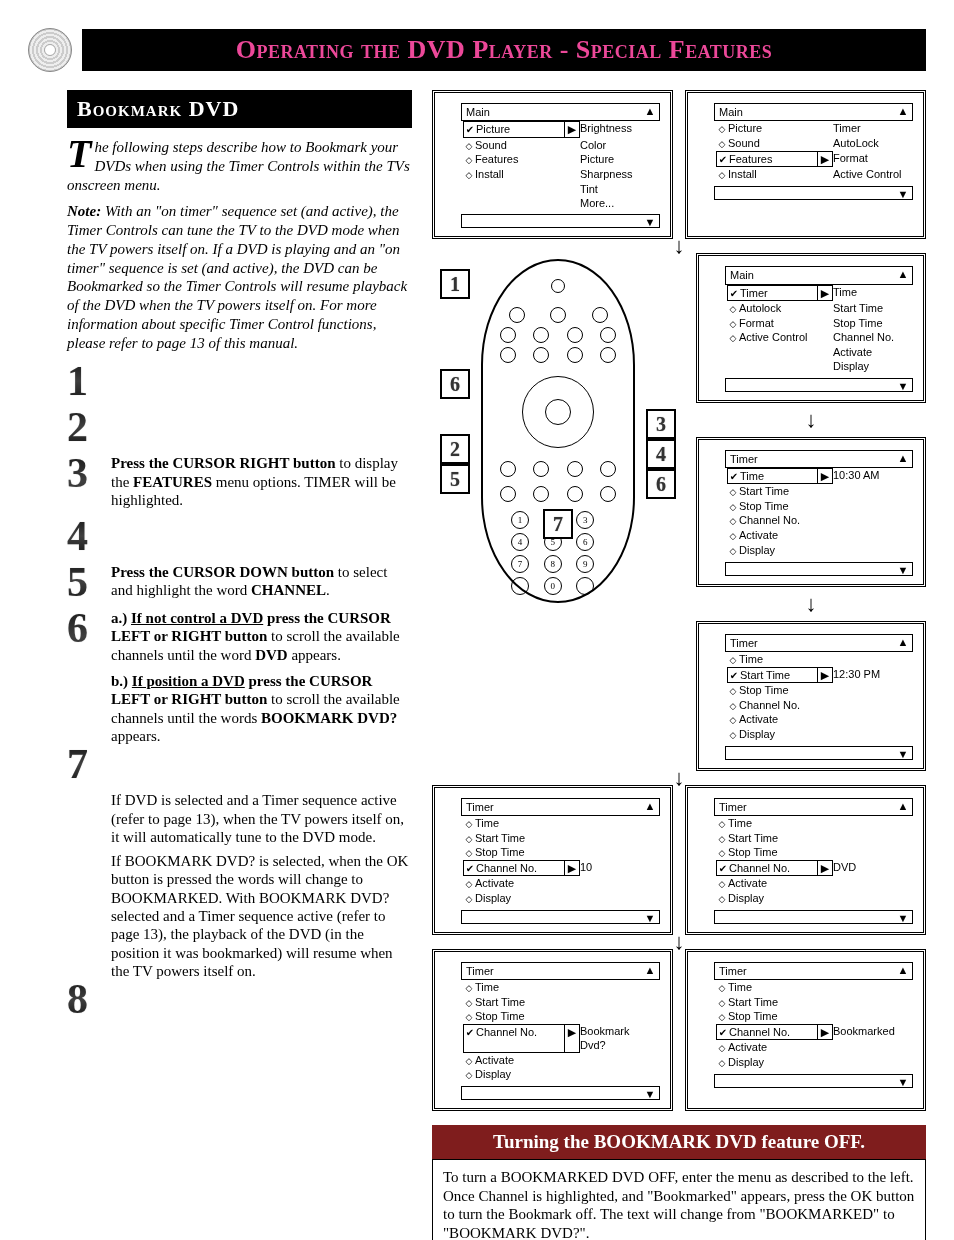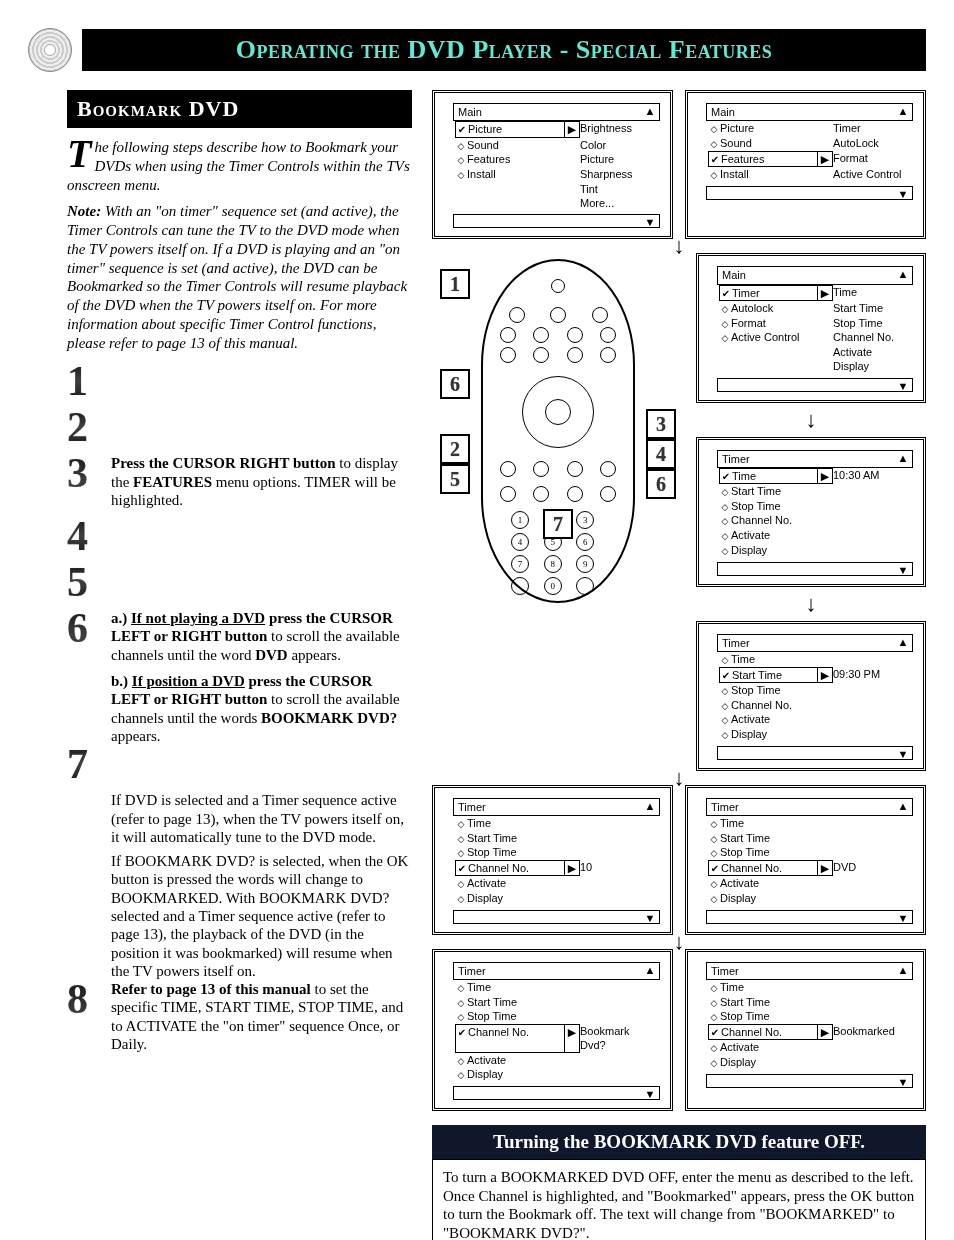--- a/index.html
+++ b/index.html
@@ -1,40 +1,40 @@
 <!DOCTYPE html>
 <html><head>
 <meta charset="utf-8">
 <style>
   body { margin:0; font-family: "Times New Roman", serif; background:#fff; color:#000; width:954px; }
   .page { padding:28px 28px 10px 28px; }
   .top-row { display:flex; align-items:center; gap:10px; }
   .disc-icon { width:42px; height:42px; border-radius:50%; background:repeating-radial-gradient(circle at center,#ccc 0 2px,#eee 2px 4px); border:1px solid #888; position:relative; }
   .disc-icon::after{content:"";position:absolute;inset:15px;border:1px solid #aaa;border-radius:50%;background:#fff;}
-  .title-bar { flex:1; background:#000; color:#5eead4; text-align:center; font-family:"Times New Roman",serif; font-weight:bold; font-size:26px; padding:6px 0; letter-spacing:.5px; }
+  .title-bar { flex:1; background:#000; color:#ec4899; text-align:center; font-family:"Times New Roman",serif; font-weight:bold; font-size:26px; padding:6px 0; letter-spacing:.5px; }
   .sc { font-variant: small-caps; }
   .cols { display:flex; margin-top:18px; gap:20px; align-items:flex-start;}
   .left { width:345px;margin-left:39px; }
   .right { flex:1; }
   .sub-bar { background:#000; color:#fff; font-weight:bold; font-size:22px; padding:6px 10px; font-variant:small-caps; letter-spacing:1px; }
   .intro { margin-top:10px; font-style:italic; font-size:15px; line-height:1.25; }
   .dropcap { float:left; font-size:40px; font-weight:bold; line-height:32px; padding-right:3px; font-style:italic; }
   .note { margin-top:8px; font-style:italic; font-size:15px; line-height:1.25; }
   .steps { margin-top:10px; }
   .step { display:flex; gap:10px; margin-bottom:8px; font-size:15px; line-height:1.22; }
   .num { font-family:"Times New Roman",serif; font-weight:bold; font-size:42px; line-height:38px; min-width:34px; color:#333;
          background: linear-gradient(180deg,#222,#555 50%,#222);
          -webkit-background-clip:text; -webkit-text-fill-color:transparent;
          text-shadow: 0 0 1px rgba(0,0,0,.25); }
   .step-body { flex:1; }
   .step-body strong { font-weight:bold; }
   .indent-block { margin-left:44px; font-size:15px; line-height:1.22; margin-top:6px;}
   .right-figure { border:0; padding:0; }
   .menu-grid { display:grid; grid-template-columns:1fr 1fr; gap:12px; }
-  .tvbox { border:3px double #000; padding:10px 10px 8px 18px; font-family:Arial,Helvetica,sans-serif; font-size:11px; line-height:1.3; background:#fff;}
+  .tvbox { border:3px double #000; padding:10px 10px 8px 26px; font-family:Arial,Helvetica,sans-serif; font-size:11px; line-height:1.3; background:#fff;}
   .tvbox .hdr { display:flex; border:1px solid #000; font-weight:normal; }
   .tvbox .hdr .lbl { flex:1; padding:1px 4px; }
   .tvbox .hdr .tri { width:18px; text-align:center; }
   .tvbox .row { display:flex; padding:0 2px; }
   .tvbox .row .bul { width:12px; text-align:center; }
   .tvbox .row .a { flex:1; }
   .tvbox .row .b { width:78px; }
   .tvbox .row.sel .a-wrap { border:1px solid #000; display:flex; flex:1;}
   .tvbox .row.sel .a { border:0; }
   .tvbox .row.sel .arrow { width:14px; text-align:center; border-left:1px solid #000;}
@@ -52,21 +52,21 @@
   .remote .brow span{width:14px;height:14px;border:1px solid #000;border-radius:50%;display:inline-block;}
   .remote .r1{top:46px;} .remote .r2{top:66px;} .remote .r3{top:86px;}
   .remote .dpad{position:absolute;top:115px;left:50%;transform:translateX(-50%);width:70px;height:70px;border:1px solid #000;border-radius:50%;}
   .remote .dpad::before{content:"";position:absolute;inset:22px;border:1px solid #000;border-radius:50%;}
   .remote .r4{top:200px;} .remote .r5{top:225px;}
   .remote .kp{position:absolute;top:250px;left:0;right:0;display:grid;grid-template-columns:repeat(3,1fr);gap:4px;padding:0 28px;}
   .remote .kp span{width:16px;height:16px;border:1px solid #000;border-radius:50%;font-size:9px;display:flex;align-items:center;justify-content:center;}
   .callout { position:absolute; width:26px; height:26px; border:2px solid #000; display:flex;align-items:center;justify-content:center; font-family:"Times New Roman",serif; font-weight:bold; font-size:20px; background:#fff;
              color:#333; text-shadow:0 0 1px #888;}
   .co-l{left:8px;} .co-r{right:8px;}
-  .turn-bar { background:#0f172a; color:#fff; font-weight:bold; font-size:19px; padding:6px 10px; text-align:center; margin-top:14px;}
+  .turn-bar { background:#7f1d1d; color:#fff; font-weight:bold; font-size:19px; padding:6px 10px; text-align:center; margin-top:14px;}
   .turn-box { border:1px solid #000; padding:8px 10px; font-size:15px; line-height:1.25; }
   u{text-decoration:underline;}
 </style>
 </head>
 <body>
 
 <div class="page">
   <div class="top-row">
     <div class="disc-icon"></div>
     <div class="title-bar">
@@ -93,34 +93,34 @@
           </div>
           <div class="step">
             <div class="num">3</div>
             <div class="step-body"><strong>Press the CURSOR RIGHT button</strong> to display the <strong>FEATURES</strong> menu options. TIMER will be highlighted.</div>
           </div>
           <div class="step">
             <div class="num">4</div>
           </div>
           <div class="step">
             <div class="num">5</div>
+            <div class="step-body"><strong>Press the CURSOR DOWN button</strong> to select and highlight the word <strong>CHANNEL</strong>.</div>
           </div>
           <div class="step">
             <div class="num">6</div>
-            <div class="step-body"><strong>a.) <u>If not playing a DVD</u> press the CURSOR LEFT or RIGHT button</strong> to scroll the available channels until the word <strong>DVD</strong> appears.</div>
+            <div class="step-body"><strong>a.) <u>If not control a DVD</u> press the CURSOR LEFT or RIGHT button</strong> to scroll the available channels until the word <strong>DVD</strong> appears.</div>
           </div>
           <div class="indent-block"><strong>b.) <u>If position a DVD</u> press the CURSOR LEFT or RIGHT button</strong> to scroll the available channels until the words <strong>BOOKMARK DVD?</strong> appears.</div>
           <div class="step">
             <div class="num">7</div>
           </div>
           <div class="indent-block">If DVD is selected and a Timer sequence active (refer to page 13), when the TV powers itself on, it will automatically tune to the DVD mode.</div>
           <div class="indent-block">If BOOKMARK DVD? is selected, when the OK button is pressed the words will change to BOOKMARKED. With BOOKMARK DVD? selected and a Timer sequence active (refer to page 13), the playback of the DVD (in the position it was bookmarked) will resume when the TV powers itself on.</div>
           <div class="step">
             <div class="num">8</div>
-            <div class="step-body"><strong>Refer to page 13 of this manual</strong> to set the specific TIME, START TIME, STOP TIME, and to ACTIVATE the "on timer" sequence Once, or Daily.</div>
           </div>
         </div>
     </div>
 
     <div class="right right-figure">
       <div class="menu-grid">
         <div id="m1" class="tvbox">
             <div class="hdr">
               <div class="lbl">Main</div>
               <div class="tri"></div>
@@ -354,21 +354,21 @@
                 <div class="bul dia"></div>
                 <div class="a">Time</div>
                 <div class="b"></div>
               </div>
               <div class="row sel">
                 <div class="a-wrap">
                   <div class="bul check"></div>
                   <div class="a">Start Time</div>
                   <div class="arrow">▶</div>
                 </div>
-                <div class="b">09:30 PM</div>
+                <div class="b">12:30 PM</div>
               </div>
               <div class="row">
                 <div class="bul dia"></div>
                 <div class="a">Stop Time</div>
                 <div class="b"></div>
               </div>
               <div class="row">
                 <div class="bul dia"></div>
                 <div class="a">Channel No.</div>
                 <div class="b"></div>

